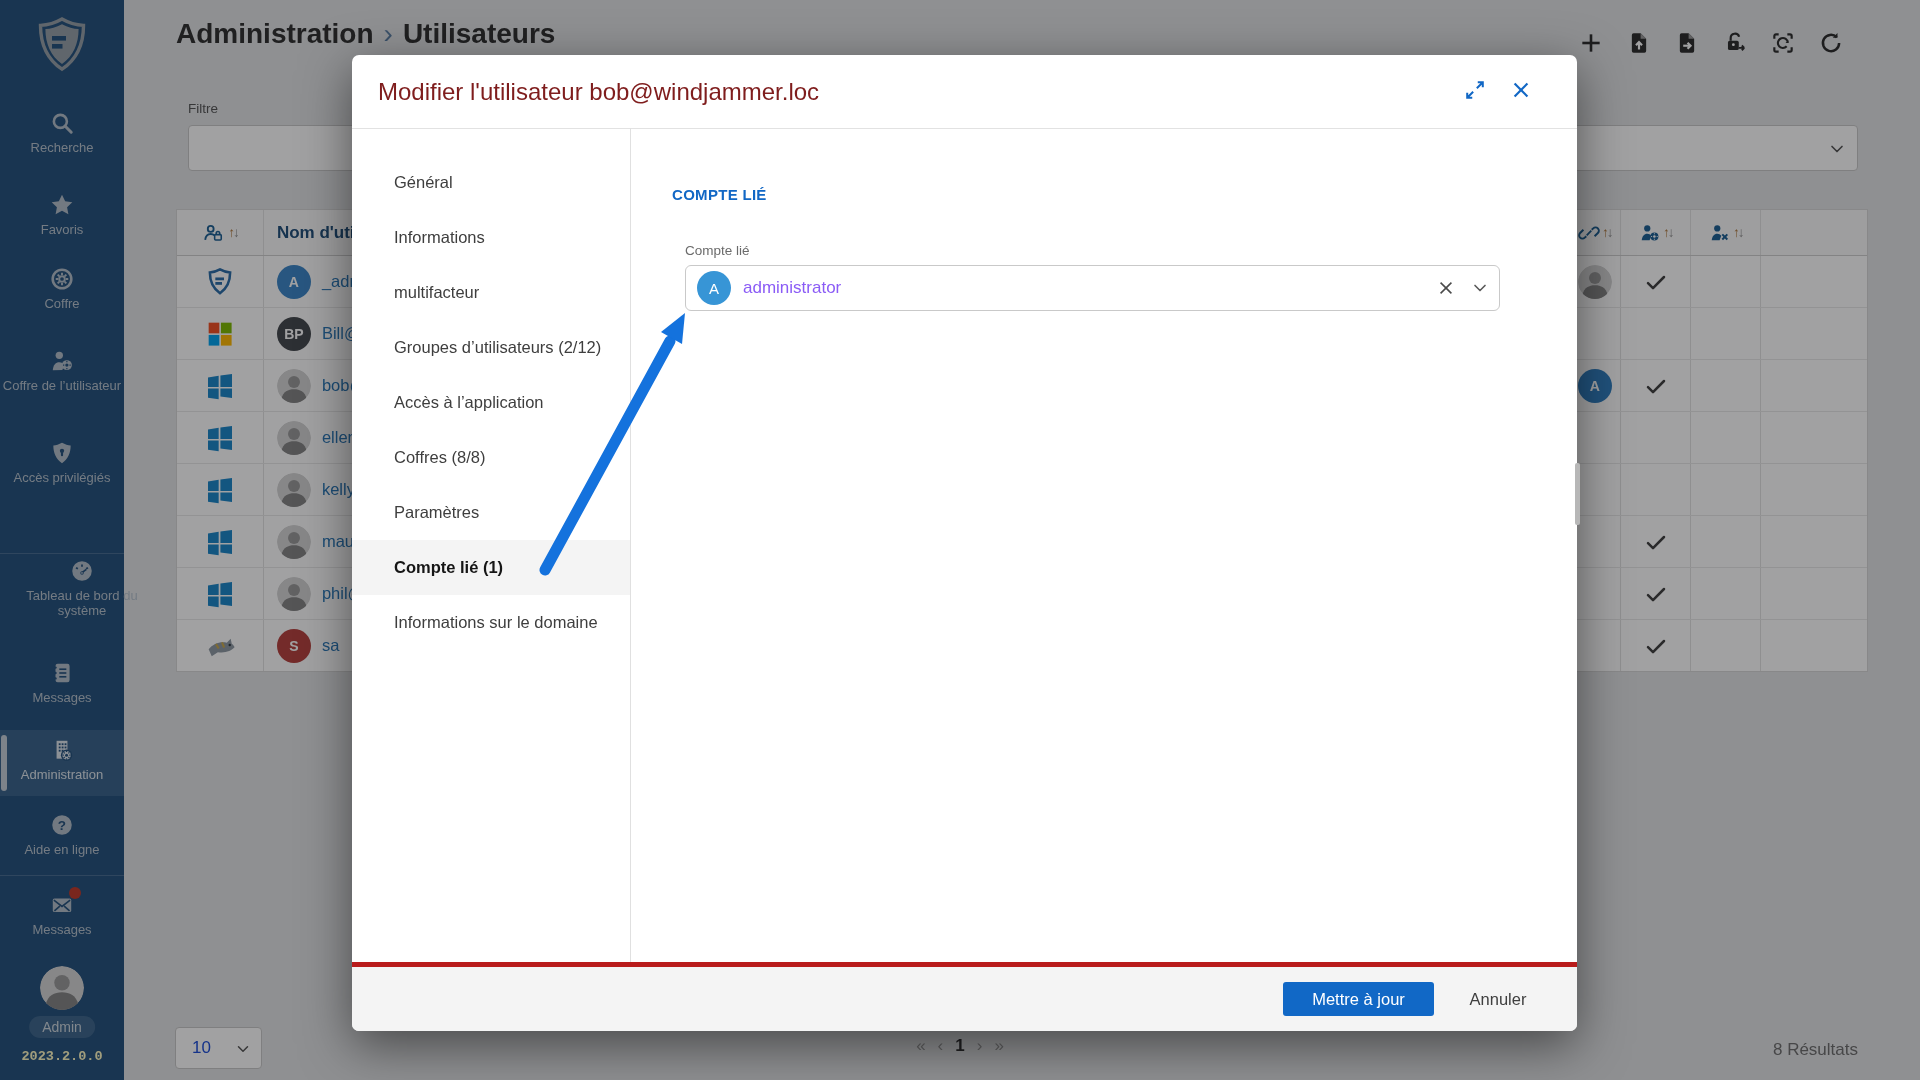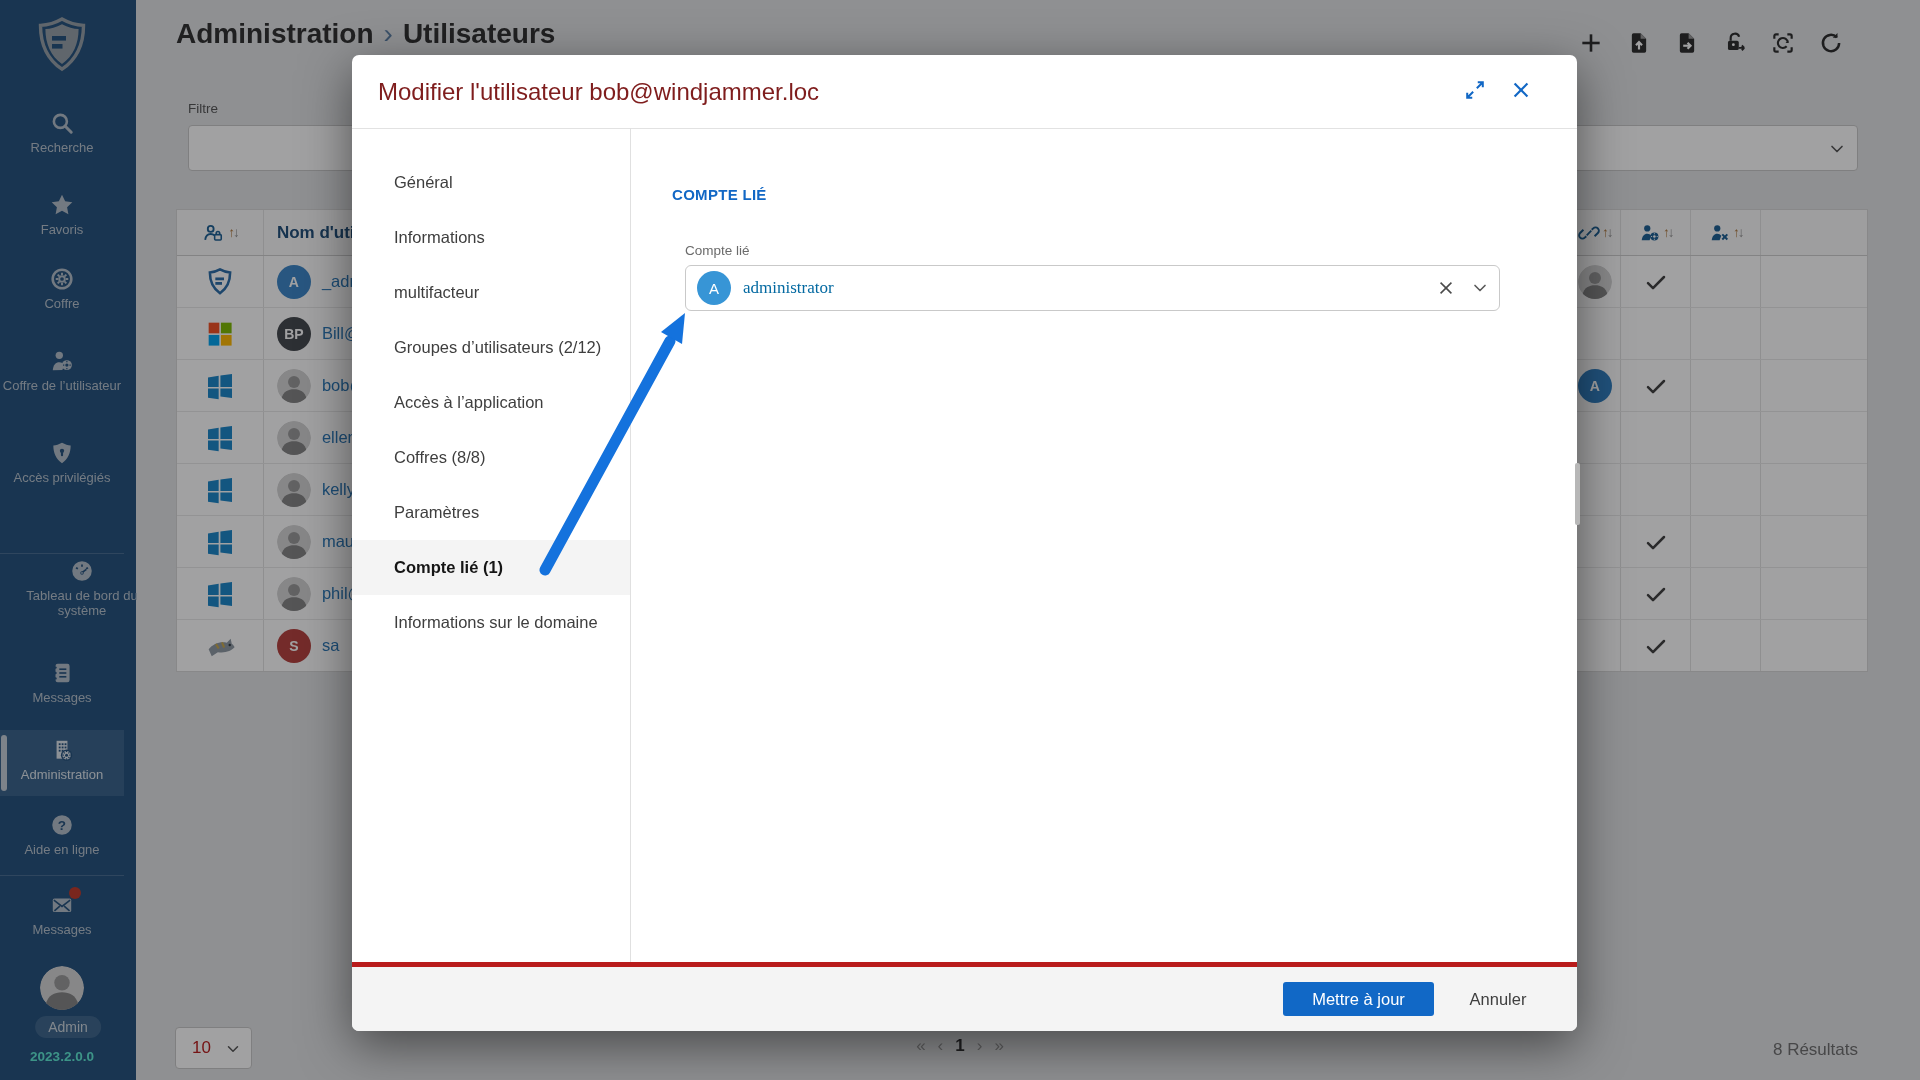--- a/index.html
+++ b/index.html
@@ -1,19 +1,19 @@
 <!DOCTYPE html>
 <html><head>
 <meta charset="utf-8">
 <style>
   html,body{margin:0;padding:0;background:#444;}
   .page{position:relative;width:1920px;height:1080px;overflow:hidden;
         font-family:"Liberation Sans",sans-serif;background:#e2e4e6;}
   
-  .sidebar{position:absolute;left:0;top:0;width:136px;height:1080px;background:#24517c;z-index:1;}
+  .sidebar{position:absolute;left:0;top:0;width:124px;height:1080px;background:#24517c;z-index:1;}
   .logo{position:absolute;left:30px;top:12px;width:64px;height:72px;cursor:pointer;}
   .side-item{position:absolute;left:0;width:124px;text-align:center;color:#b6c2cd;
              font-size:13px;line-height:1.15;cursor:pointer;box-sizing:border-box;}
   .si-icon{display:block;margin:0 auto 5px;width:26px;height:26px;color:#b3bfca;}
   .side-item:nth-child(1){top:110px;}
   .side-item:nth-child(2){top:192px;}
   .side-item:nth-child(3){top:266px;}
   .side-item:nth-child(4){top:348px;}
   .side-item:nth-child(5){top:440px;}
   .side-item:nth-child(6){top:558px;margin-left:20px;}
@@ -27,21 +27,21 @@
              background:#c6cfd8;border-radius:4px;}
   .sdiv{position:absolute;left:0;width:124px;height:1px;background:rgba(255,255,255,.16);}
   .sdiv.d1{top:553px;} .sdiv.d2{top:875px;}
   .mail-wrap{position:relative;display:block;width:26px;margin:0 auto 5px;}
   .mail-dot{position:absolute;right:-6px;top:-5px;width:12px;height:12px;border-radius:50%;}
   .side-avatar{position:absolute;left:40px;top:966px;width:44px;height:44px;border-radius:50%;
              overflow:hidden;cursor:pointer;}
   .side-pill{position:absolute;left:50%;transform:translateX(-50%);top:1016px;padding:3px 13px;
              border-radius:12px;background:rgba(200,215,228,.16);color:#ccd5dd;font-size:14px;}
   .side-version{position:absolute;left:0;width:124px;top:1049px;text-align:center;
-             color:#5eead4;font-size:13.5px;font-weight:bold;}
+             color:#fef9c3;font-size:13.5px;font-weight:bold;font-family:Liberation Mono, monospace;}
   
   .breadcrumb{position:absolute;left:176px;top:18px;font-size:28px;color:#2f2f2f;z-index:1;}
   .bc-parent{font-weight:600;} .bc-sep{color:#5b7fa4;margin:0 10px;font-weight:400;}
   .bc-cur{font-weight:700;}
   .toolbar{position:absolute;left:1578px;top:30px;display:flex;gap:22px;z-index:1;}
   .tool-ic{width:26px;height:26px;color:#2d2d2d;cursor:pointer;}
   .filter-label{position:absolute;left:188px;top:101px;font-size:13.5px;color:#555;z-index:1;text-align:right;}
   .filter-input{position:absolute;left:188px;top:125px;width:590px;height:46px;box-sizing:border-box;
       background:#fff;border:1px solid #c8c8c8;border-radius:4px;font-size:16px;padding:0 12px;z-index:1;}
   .type-select{position:absolute;left:1538px;top:125px;width:320px;height:46px;box-sizing:border-box;
@@ -67,23 +67,23 @@
   .trow:last-child{border-bottom:none;}
   .trow .c2{gap:11px;}
   .type-ic{width:32px;height:32px;}
   .avatar{width:34px;height:34px;border-radius:50%;flex:none;display:flex;align-items:center;
       justify-content:center;color:#fff;font-size:14px;font-weight:bold;overflow:hidden;}
   .uname{font-size:16.5px;color:#2a78b8;cursor:pointer;white-space:nowrap;}
   .check-ic{width:24px;height:24px;color:#3f3f3f;}
   .pencil-ic{width:24px;height:24px;color:#3a3a3a;cursor:pointer;}
   .dots-ic{width:20px;height:20px;color:#3a3a3a;cursor:pointer;}
   
-  .pagesize{position:absolute;left:175px;top:1027px;width:77px;height:42px;box-sizing:border-box;
+  .pagesize{position:absolute;left:175px;top:1027px;width:87px;height:42px;box-sizing:border-box;
       background:#fff;border:1px solid #c8c8c8;border-radius:4px;cursor:pointer;z-index:1;
-      font-size:17px;color:#b91c1c;}
+      font-size:17px;color:#1d4ed8;}
   .pagesize .val{position:absolute;left:16px;top:10px;}
   .pagesize .chev{position:absolute;right:9px;top:12px;width:18px;height:18px;color:#555;}
   .pagination{position:absolute;left:0;right:0;top:1036px;text-align:center;font-size:17px;
       color:#979797;z-index:1;}
   .pagination span{margin:0 6px;cursor:pointer;}
   .pagination .cur{color:#2f2f2f;font-weight:700;}
   .results{position:absolute;right:62px;top:1040px;font-size:17px;color:#6e6e6e;z-index:1;}
   
   .overlay{position:absolute;left:0;top:0;right:0;bottom:0;background:rgba(8,8,10,.38);z-index:40;}
   .modal{position:absolute;left:352px;top:55px;width:1225px;height:976px;background:#fff;
@@ -99,21 +99,21 @@
   .m-nav-item.selected{background:#f4f4f4;font-weight:700;color:#161616;}
   .m-thumb{position:absolute;right:-3px;top:408px;width:5px;height:62px;background:#b7b7b7;
       border-radius:2px;}
   .m-section-title{position:absolute;left:320px;top:131px;font-size:15px;font-weight:700;
       color:#1167c5;letter-spacing:.3px;}
   .m-field-label{position:absolute;left:333px;top:188px;font-size:13.5px;color:#6b6b6b;}
   .combo{position:absolute;left:333px;top:210px;width:815px;height:46px;box-sizing:border-box;
       border:1px solid #c9c9c9;border-radius:6px;display:flex;align-items:center;cursor:pointer;}
   .combo .chip-av{margin-left:11px;width:34px;height:34px;border-radius:50%;display:flex;
       align-items:center;justify-content:center;color:#fff;font-size:15px;flex:none;}
-  .combo .chip-txt{margin-left:12px;font-size:17px;color:#0369a1;font-family:Liberation Serif, serif;}
+  .combo .chip-txt{margin-left:12px;font-size:17px;color:#8b5cf6;}
   .combo .clear{margin-left:auto;width:20px;height:20px;color:#4a4a4a;margin-right:14px;}
   .combo .chev{width:20px;height:20px;color:#5a5a5a;margin-right:9px;}
   .m-arrow{position:absolute;left:0;top:0;pointer-events:none;}
   .m-footer{position:absolute;left:0;right:0;bottom:0;height:64px;background:#f4f4f4;
       border-top:5px solid #b91c1c;border-radius:0 0 7px 7px;}
   .btn-primary{position:absolute;left:931px;top:15px;width:151px;height:34px;background:#1168c6;
       color:#fff;border:none;border-radius:3px;font-size:16.5px;cursor:pointer;
       font-family:"Liberation Sans",sans-serif;}
   .btn-cancel{position:absolute;left:1110px;top:15px;width:72px;height:34px;background:none;
       border:none;font-size:16.5px;color:#3f3f3f;cursor:pointer;font-family:"Liberation Sans",sans-serif;}

